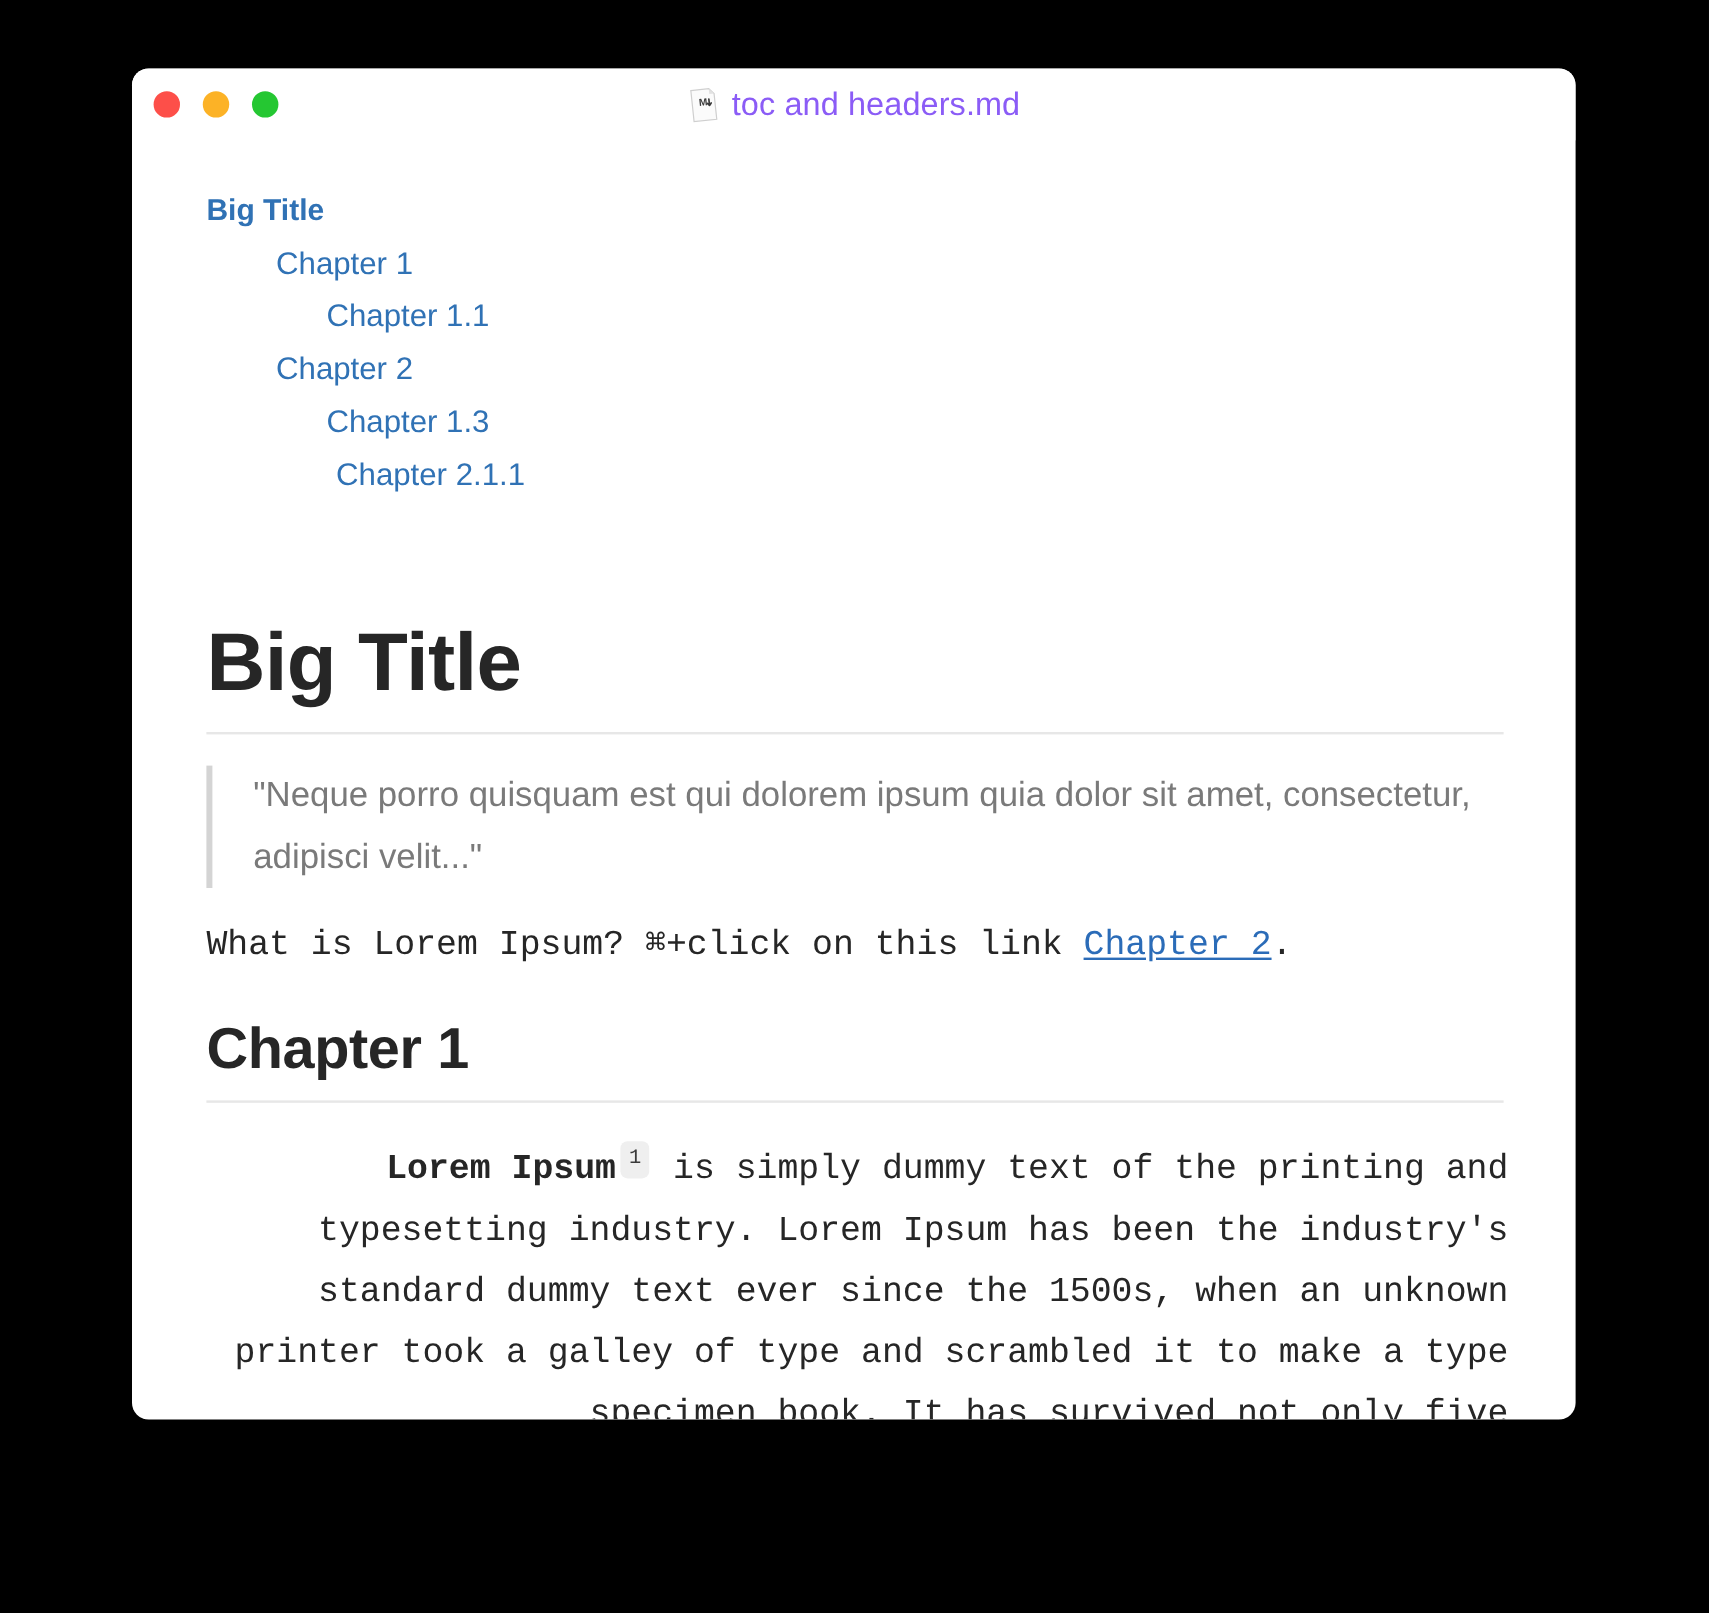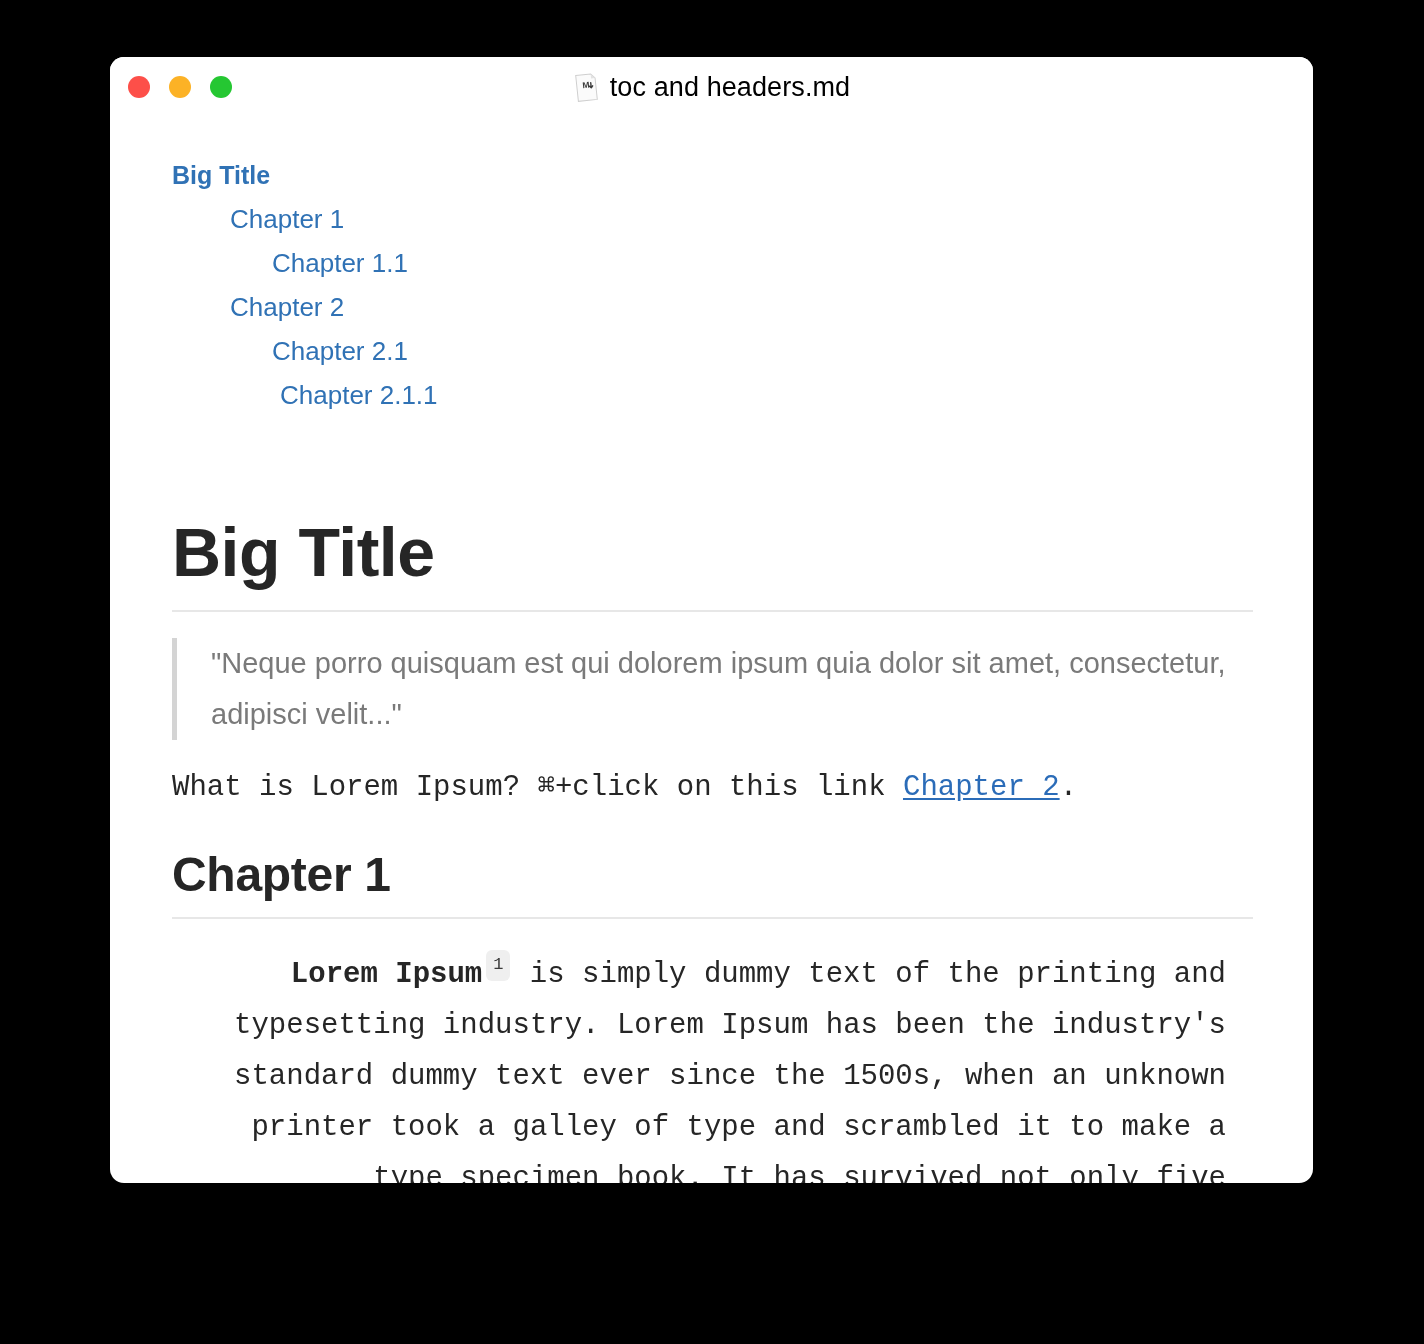--- a/index.html
+++ b/index.html
@@ -76,29 +76,29 @@
   .md-file-icon {
     width: 26px;
     height: 30px;
     position: relative;
     display: inline-block;
     flex: none;
   }
 
   .window-title {
     font-size: 27px;
-    color: #000000;
+    color: #8b5cf6;
     letter-spacing: 0.1px;
     font-weight: 400;
     white-space: nowrap;
   }
 
   
   .doc {
-    padding: 0 87px 0 62px;
+    padding: 0 56px 0 62px;
     height: calc(100% - 60px);
     overflow: hidden;
   }
 
   
   .toc {
     padding-top: 36px;
   }
   .toc-item {
     display: block;
@@ -221,21 +221,21 @@
 
     </div>
 
     <div class="doc">
 
       <nav class="toc">
         <a class="toc-item lvl-1" href="#">Big Title</a>
         <a class="toc-item lvl-2" href="#">Chapter 1</a>
         <a class="toc-item lvl-3" href="#">Chapter 1.1</a>
         <a class="toc-item lvl-2" href="#">Chapter 2</a>
-        <a class="toc-item lvl-3" href="#">Chapter 2.1</a>
+        <a class="toc-item lvl-3" href="#">Chapter 1.3</a>
         <a class="toc-item lvl-4" href="#">Chapter 2.1.1</a>
       </nav>
 
       <h1 class="h1">Big Title</h1>
       <div class="hr"></div>
 
       <blockquote class="blockquote">
         <p>"Neque porro quisquam est qui dolorem ipsum quia dolor sit amet, consectetur, adipisci velit..."</p>
       </blockquote>
 

